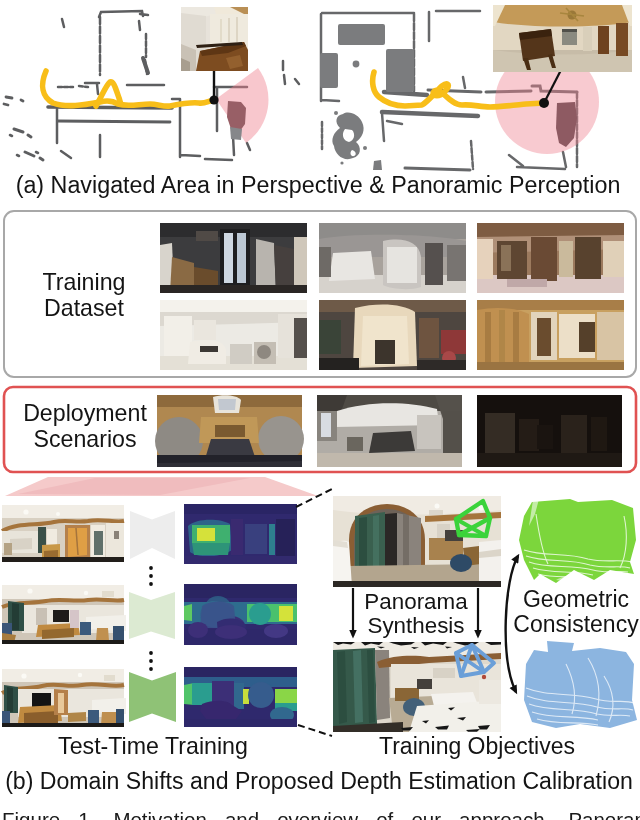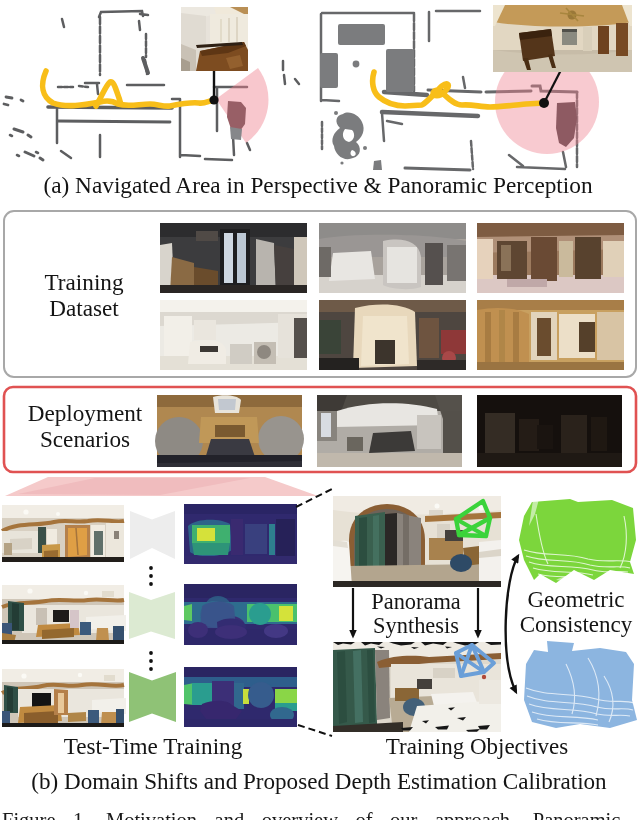--- a/index.html
+++ b/index.html
@@ -1,17 +1,17 @@
 <!DOCTYPE html>
 <html><head>
 <meta charset="utf-8">
 <style>
 html,body{margin:0;padding:0;background:#ffffff;}
 #page{position:relative;width:640px;height:820px;overflow:hidden;background:#ffffff;
- font-family:Liberation Serif, serif;}
+ font-family:Liberation Sans, sans-serif;}
 svg{display:block;}
 </style>
 </head>
 <body>
 <div id="page">
 <svg width="640" height="820" viewBox="0 0 640 820">
 <defs>
 <marker id="arrB" markerUnits="userSpaceOnUse" markerWidth="10" markerHeight="9" refX="6.5" refY="4" orient="auto">
   <path d="M0,0 L9,4 L0,8 z" fill="#111"></path>
 </marker>

